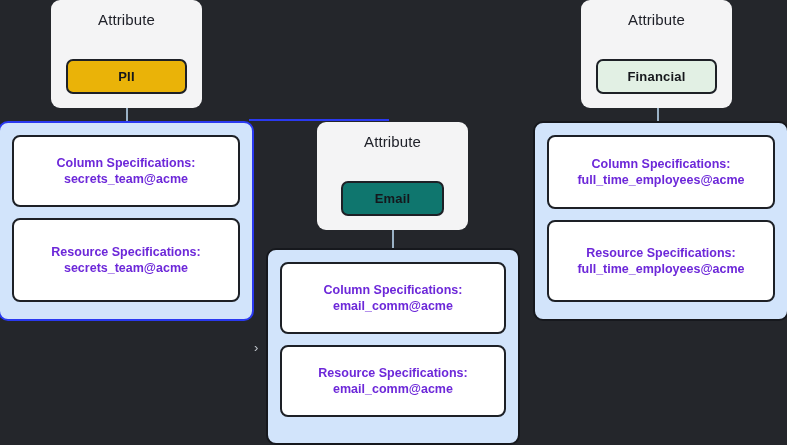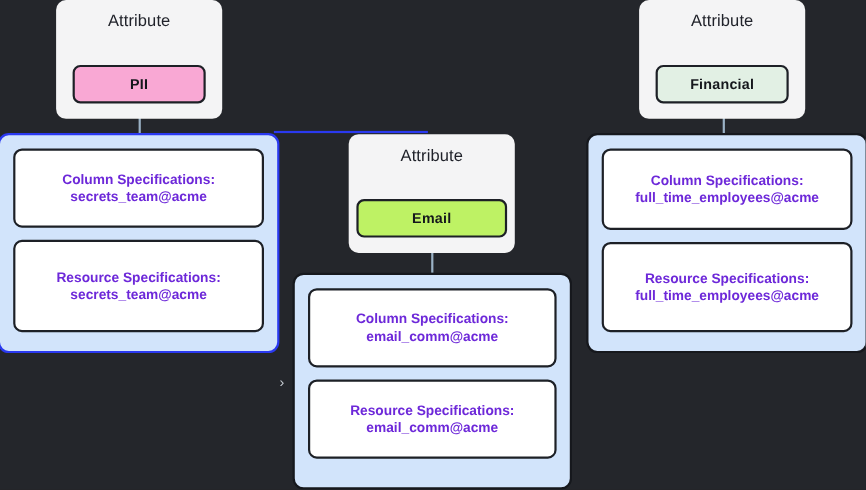--- a/index.html
+++ b/index.html
@@ -112,26 +112,26 @@
 
 <div id="canvas">
 
   <div class="connector" style="left:126px; top:103px; height:20px;"></div>
   <div class="connector" style="left:392px; top:226px; height:22px;"></div>
   <div class="connector" style="left:657px; top:103px; height:20px;"></div>
   <div class="edge-line" style="left:249px; top:119px; width:140px;"></div>
 
   <div class="attr-card" style="left:51px; top:0px; width:151px; height:108px;">
     <div class="attr-title">Attribute</div>
-    <div class="chip" style="background:#f9a8d4; width:121px; height:49px;">PII</div>
+    <div class="chip" style="background:#eab308; width:121px; height:49px;">PII</div>
   </div>
 
   <div class="attr-card" style="left:317px; top:122px; width:151px; height:108px;">
     <div class="attr-title">Attribute</div>
-    <div class="chip" style="background:#bef264; width:137px; height:49px;">Email</div>
+    <div class="chip" style="background:#0f766e; width:103px; height:49px;">Email</div>
   </div>
 
   <div class="attr-card" style="left:581px; top:0px; width:151px; height:108px;">
     <div class="attr-title">Attribute</div>
     <div class="chip" style="background:#e2f0e4; width:121px; height:49px;">Financial</div>
   </div>
 
   <div class="group selected" style="left:-2px; top:121px; width:256px; height:200px;">
     <div class="spec" style="height:72px;">
       <span class="ln">Column Specifications:</span>

